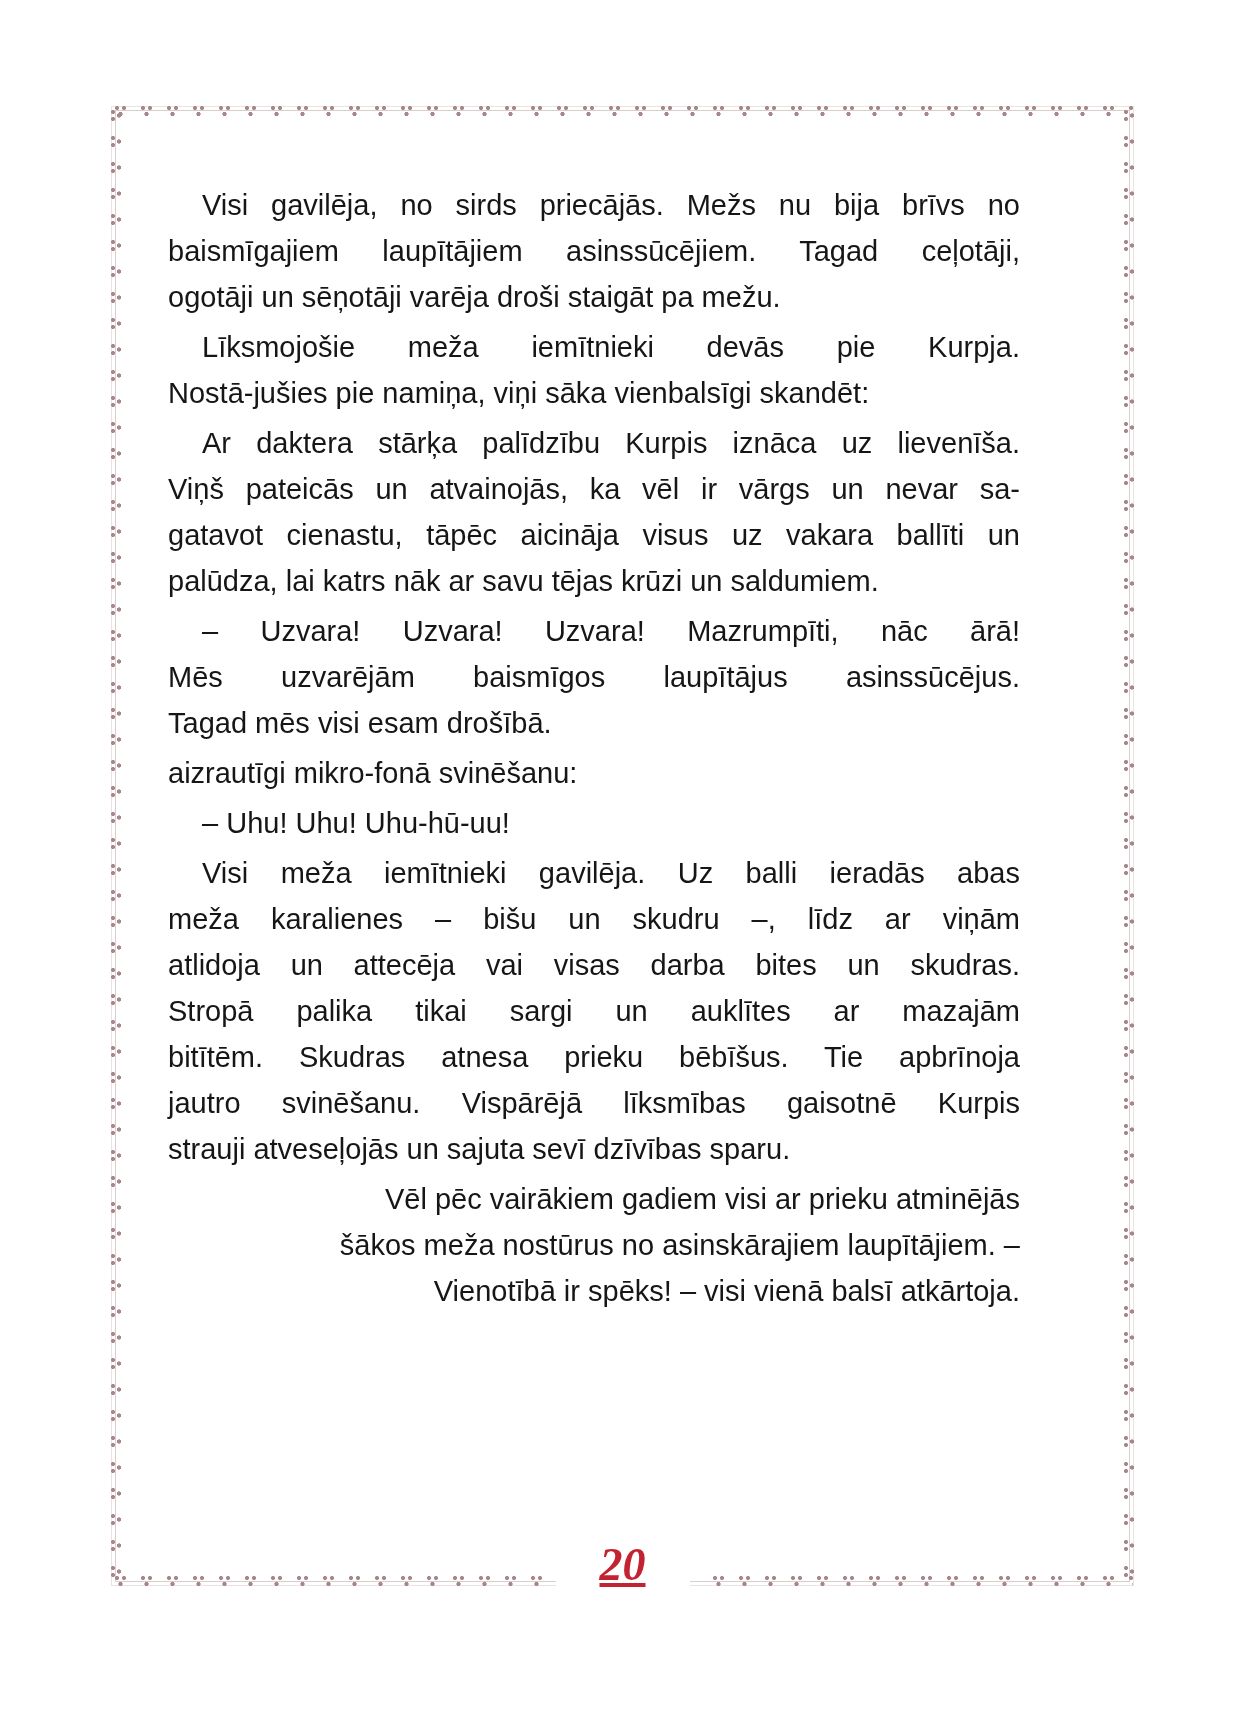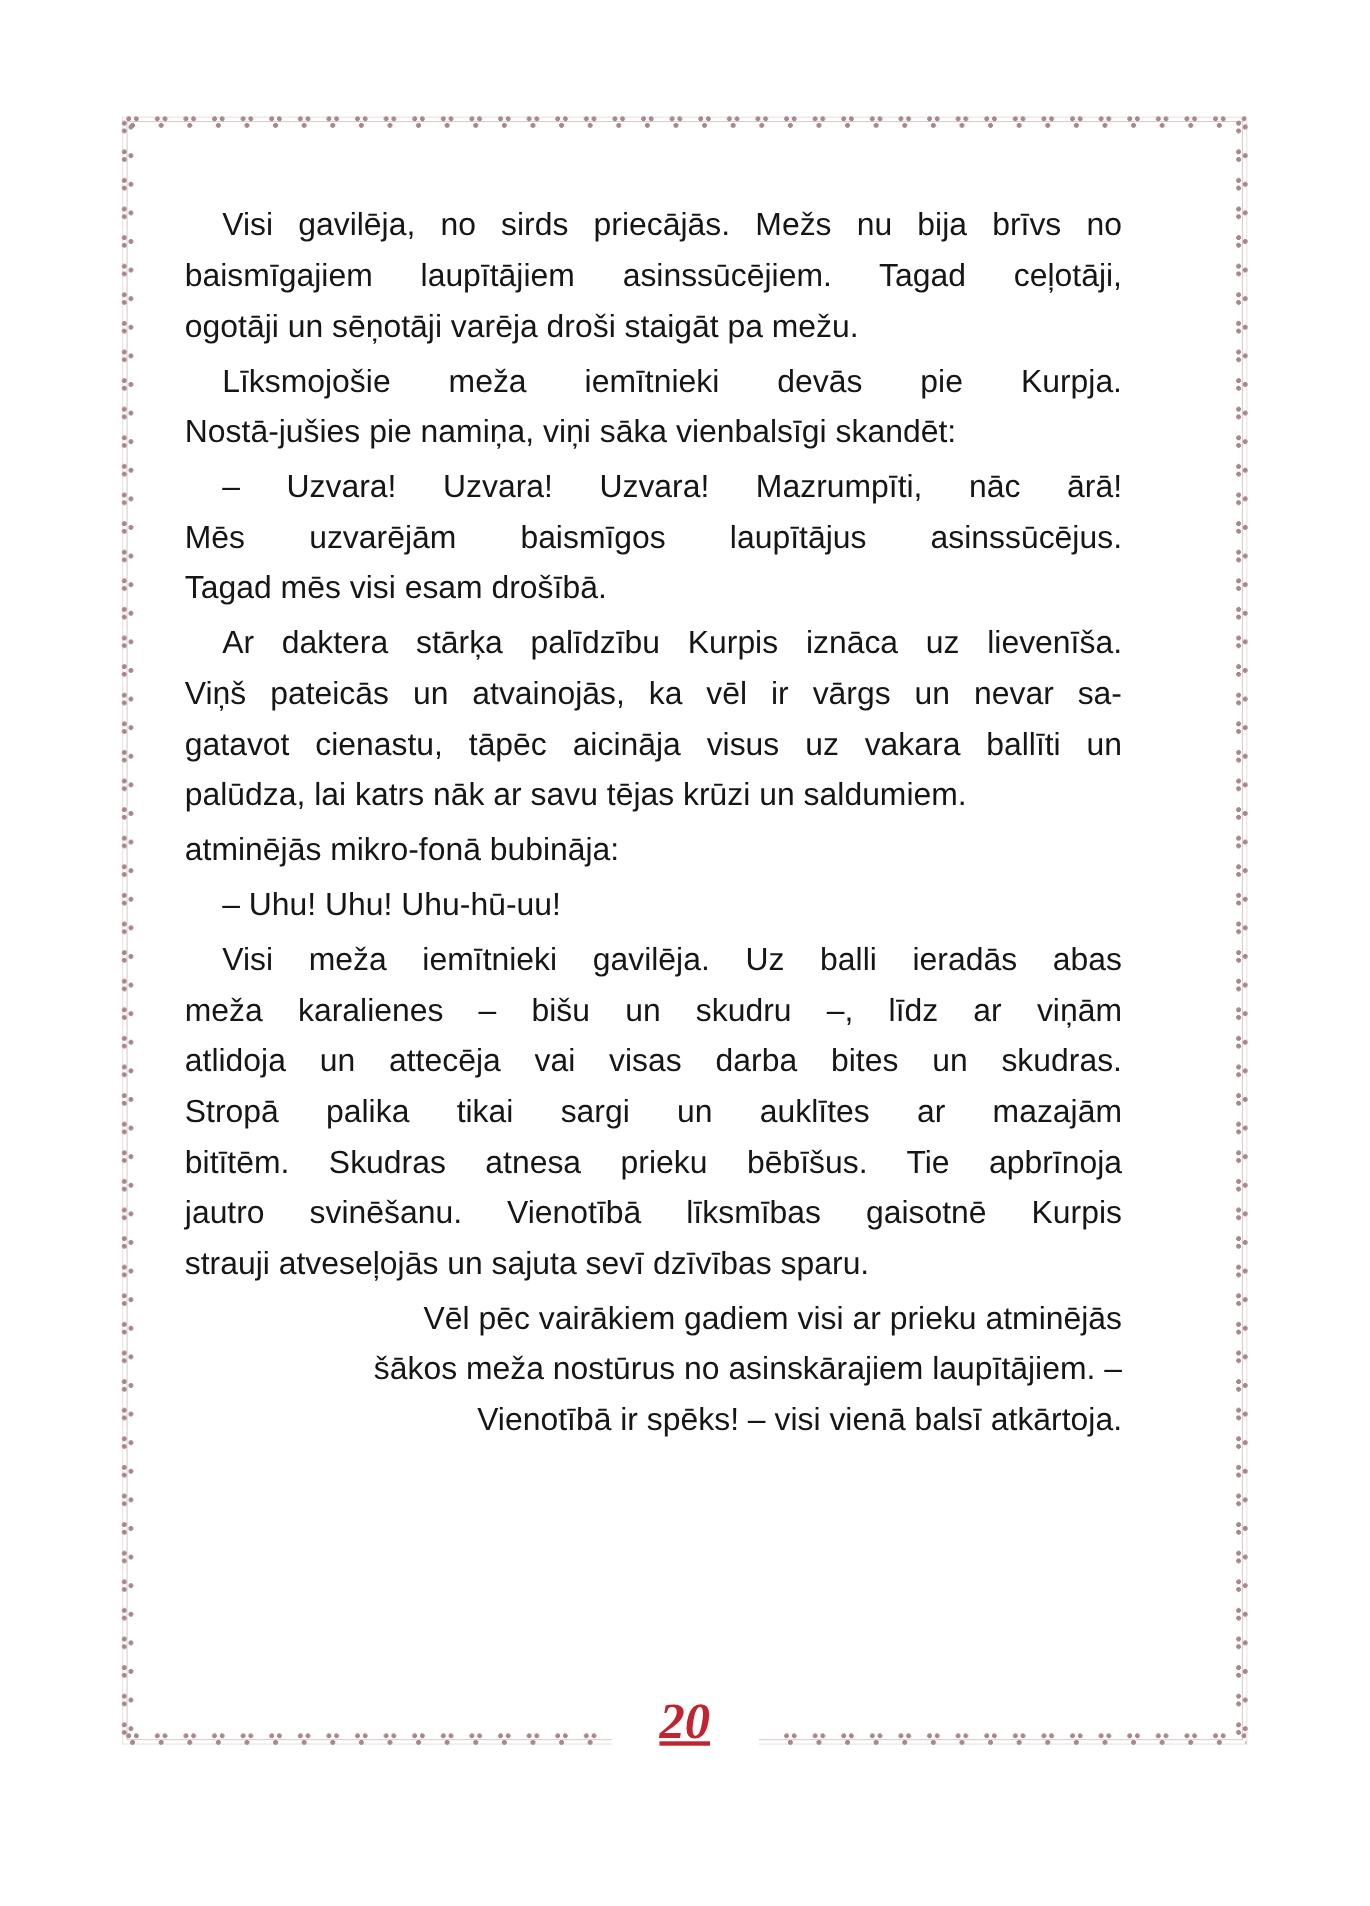--- a/index.html
+++ b/index.html
@@ -119,43 +119,43 @@
       <div class="para justify">
         <div class="tline indent">Visi gavilēja, no sirds priecājās. Mežs nu bija brīvs no</div>
         <div class="tline">baismīgajiem laupītājiem asinssūcējiem. Tagad ceļotāji,</div>
         <div class="tline last">ogotāji un sēņotāji varēja droši staigāt pa mežu.</div>
       </div>
       <div class="para justify">
         <div class="tline indent">Līksmojošie meža iemītnieki devās pie Kurpja.</div>
         <div class="tline last">Nostā-jušies pie namiņa, viņi sāka vienbalsīgi skandēt:</div>
       </div>
       <div class="para justify">
-        <div class="tline indent">– Uzvara! Uzvara! Uzvara! Mazrumpīti, nāc ārā!</div>
-        <div class="tline">Mēs uzvarējām baismīgos laupītājus asinssūcējus.</div>
-        <div class="tline last">Tagad mēs visi esam drošībā.</div>
-      </div>
-      <div class="para justify">
         <div class="tline indent">Ar daktera stārķa palīdzību Kurpis iznāca uz lievenīša.</div>
         <div class="tline">Viņš pateicās un atvainojās, ka vēl ir vārgs un nevar sa-</div>
         <div class="tline">gatavot cienastu, tāpēc aicināja visus uz vakara ballīti un</div>
         <div class="tline last">palūdza, lai katrs nāk ar savu tējas krūzi un saldumiem.</div>
       </div>
       <div class="para justify">
-        <div class="tline last">atminējās mikro-fonā bubināja:</div>
+        <div class="tline indent">– Uzvara! Uzvara! Uzvara! Mazrumpīti, nāc ārā!</div>
+        <div class="tline">Mēs uzvarējām baismīgos laupītājus asinssūcējus.</div>
+        <div class="tline last">Tagad mēs visi esam drošībā.</div>
+      </div>
+      <div class="para justify">
+        <div class="tline last">aizrautīgi mikro-fonā svinēšanu:</div>
       </div>
       <div class="para justify">
         <div class="tline indent last">– Uhu! Uhu! Uhu-hū-uu!</div>
       </div>
       <div class="para justify">
         <div class="tline indent">Visi meža iemītnieki gavilēja. Uz balli ieradās abas</div>
         <div class="tline">meža karalienes – bišu un skudru –, līdz ar viņām</div>
         <div class="tline">atlidoja un attecēja vai visas darba bites un skudras.</div>
         <div class="tline">Stropā palika tikai sargi un auklītes ar mazajām</div>
         <div class="tline">bitītēm. Skudras atnesa prieku bēbīšus. Tie apbrīnoja</div>
-        <div class="tline">jautro svinēšanu. Vienotībā līksmības gaisotnē Kurpis</div>
+        <div class="tline">jautro svinēšanu. Vispārējā līksmības gaisotnē Kurpis</div>
         <div class="tline last">strauji atveseļojās un sajuta sevī dzīvības sparu.</div>
       </div>
       <div class="para right">
         <div class="tline">Vēl pēc vairākiem gadiem visi ar prieku atminējās</div>
         <div class="tline">šākos meža nostūrus no asinskārajiem laupītājiem. –</div>
         <div class="tline last">Vienotībā ir spēks! – visi vienā balsī atkārtoja.</div>
       </div>
     </div>
 
   <div class="pagenum-row">

